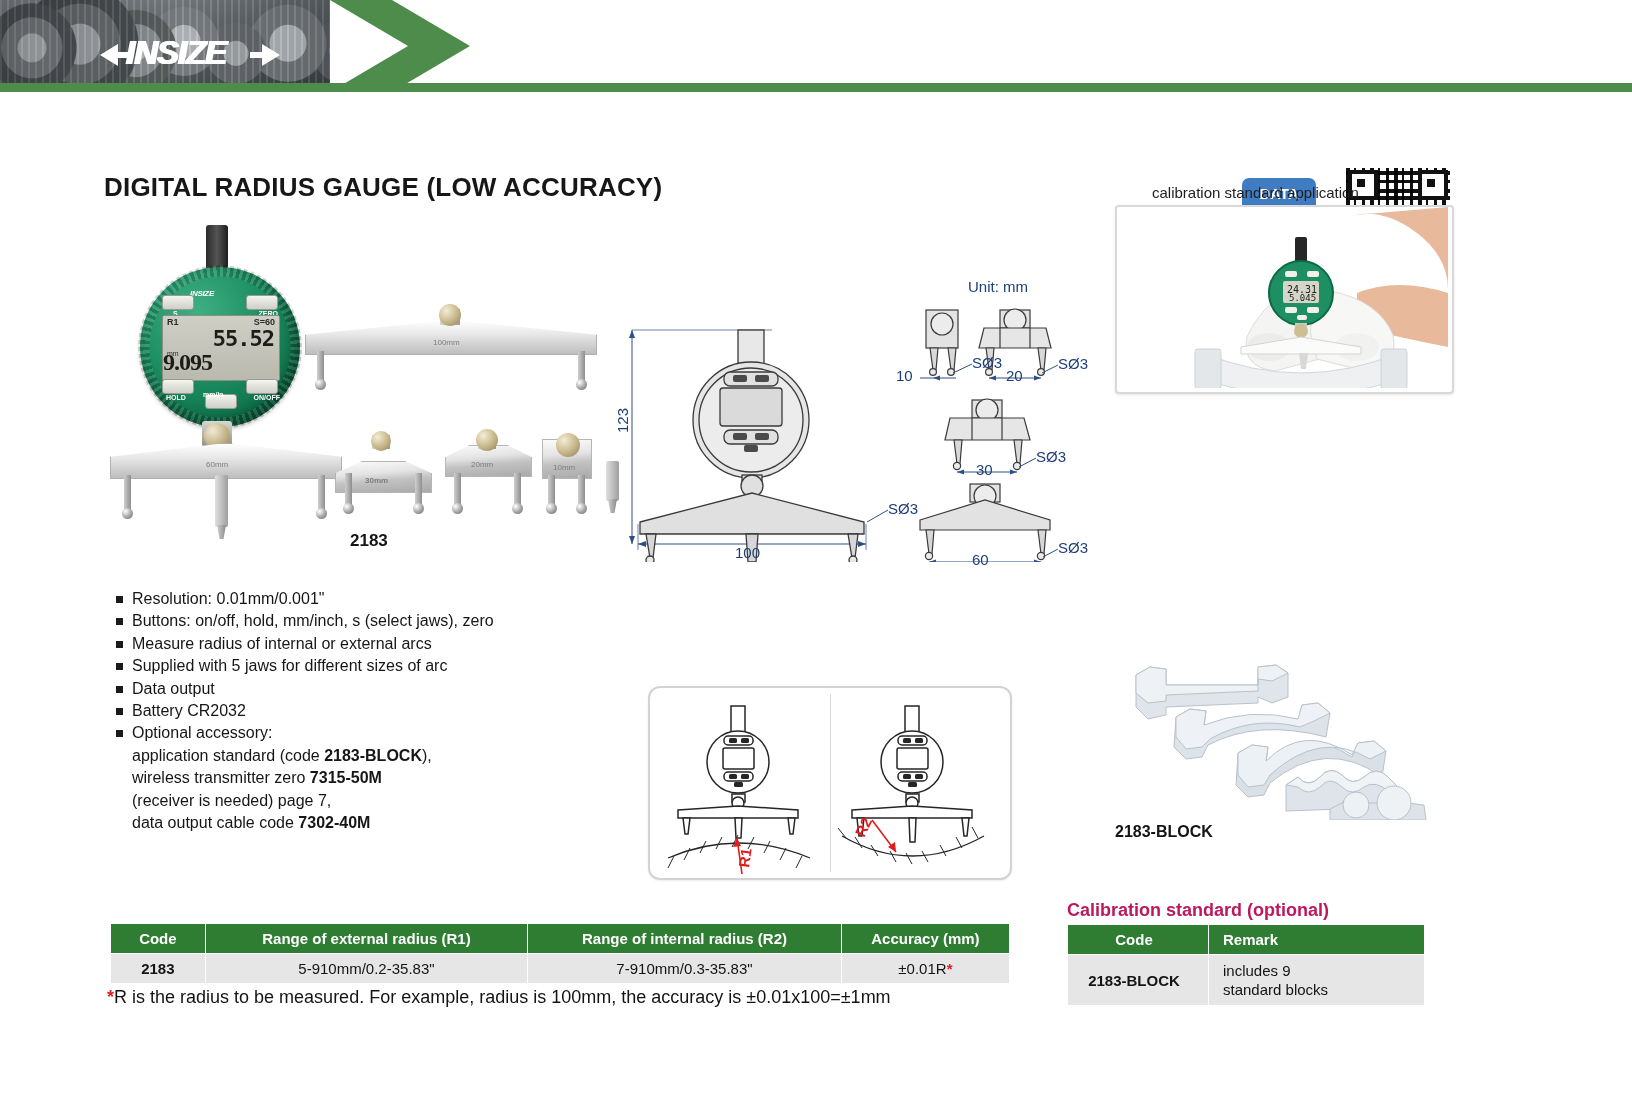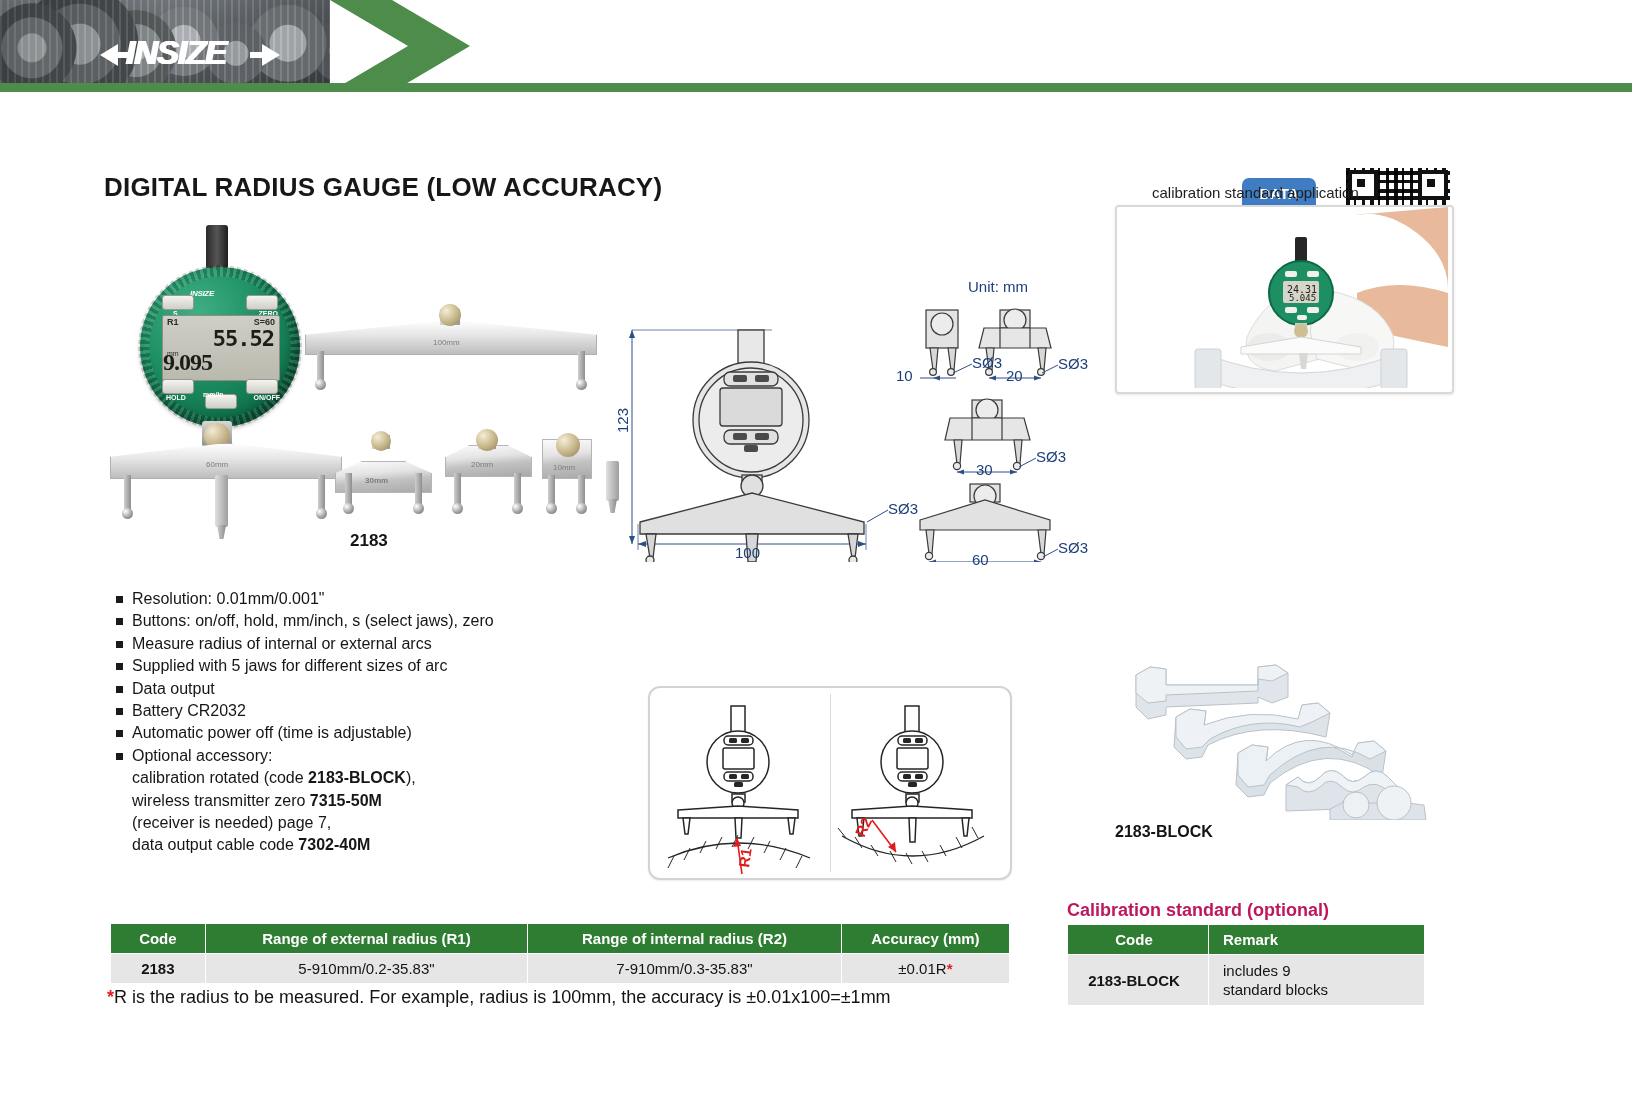--- a/index.html
+++ b/index.html
@@ -403,26 +403,25 @@
 </div>
 
 <div class="bullets">
   <ul>
     <li>Resolution: 0.01mm/0.001"</li>
     <li>Buttons: on/off, hold, mm/inch, s (select jaws), zero</li>
     <li>Measure radius of internal or external arcs</li>
     <li>Supplied with 5 jaws for different sizes of arc</li>
     <li>Data output</li>
     <li>Battery CR2032</li>
-    <li>Automatic power off (time is adjustable)</li>
     <li>
       <span>Optional accessory:</span>
     </li>
   </ul>
-  <div class="sub-line"><span>calibration rotated (code </span><span class="b">2183-BLOCK</span><span>),</span></div>
+  <div class="sub-line"><span>application standard (code </span><span class="b">2183-BLOCK</span><span>),</span></div>
   <div class="sub-line"><span>wireless transmitter zero </span><span class="b">7315-50M</span></div>
   <div class="sub-line">(receiver is needed) page 7,</div>
   <div class="sub-line"><span>data output cable code </span><span class="b">7302-40M</span></div>
 </div>
 
 <div class="rpanel">
   <div class="divider"></div>
   <svg width="356" height="186" viewBox="0 0 356 186" style="position:absolute;left:0;top:0;">
 
     <g stroke="#262626" fill="#fff" stroke-width="1.5">

